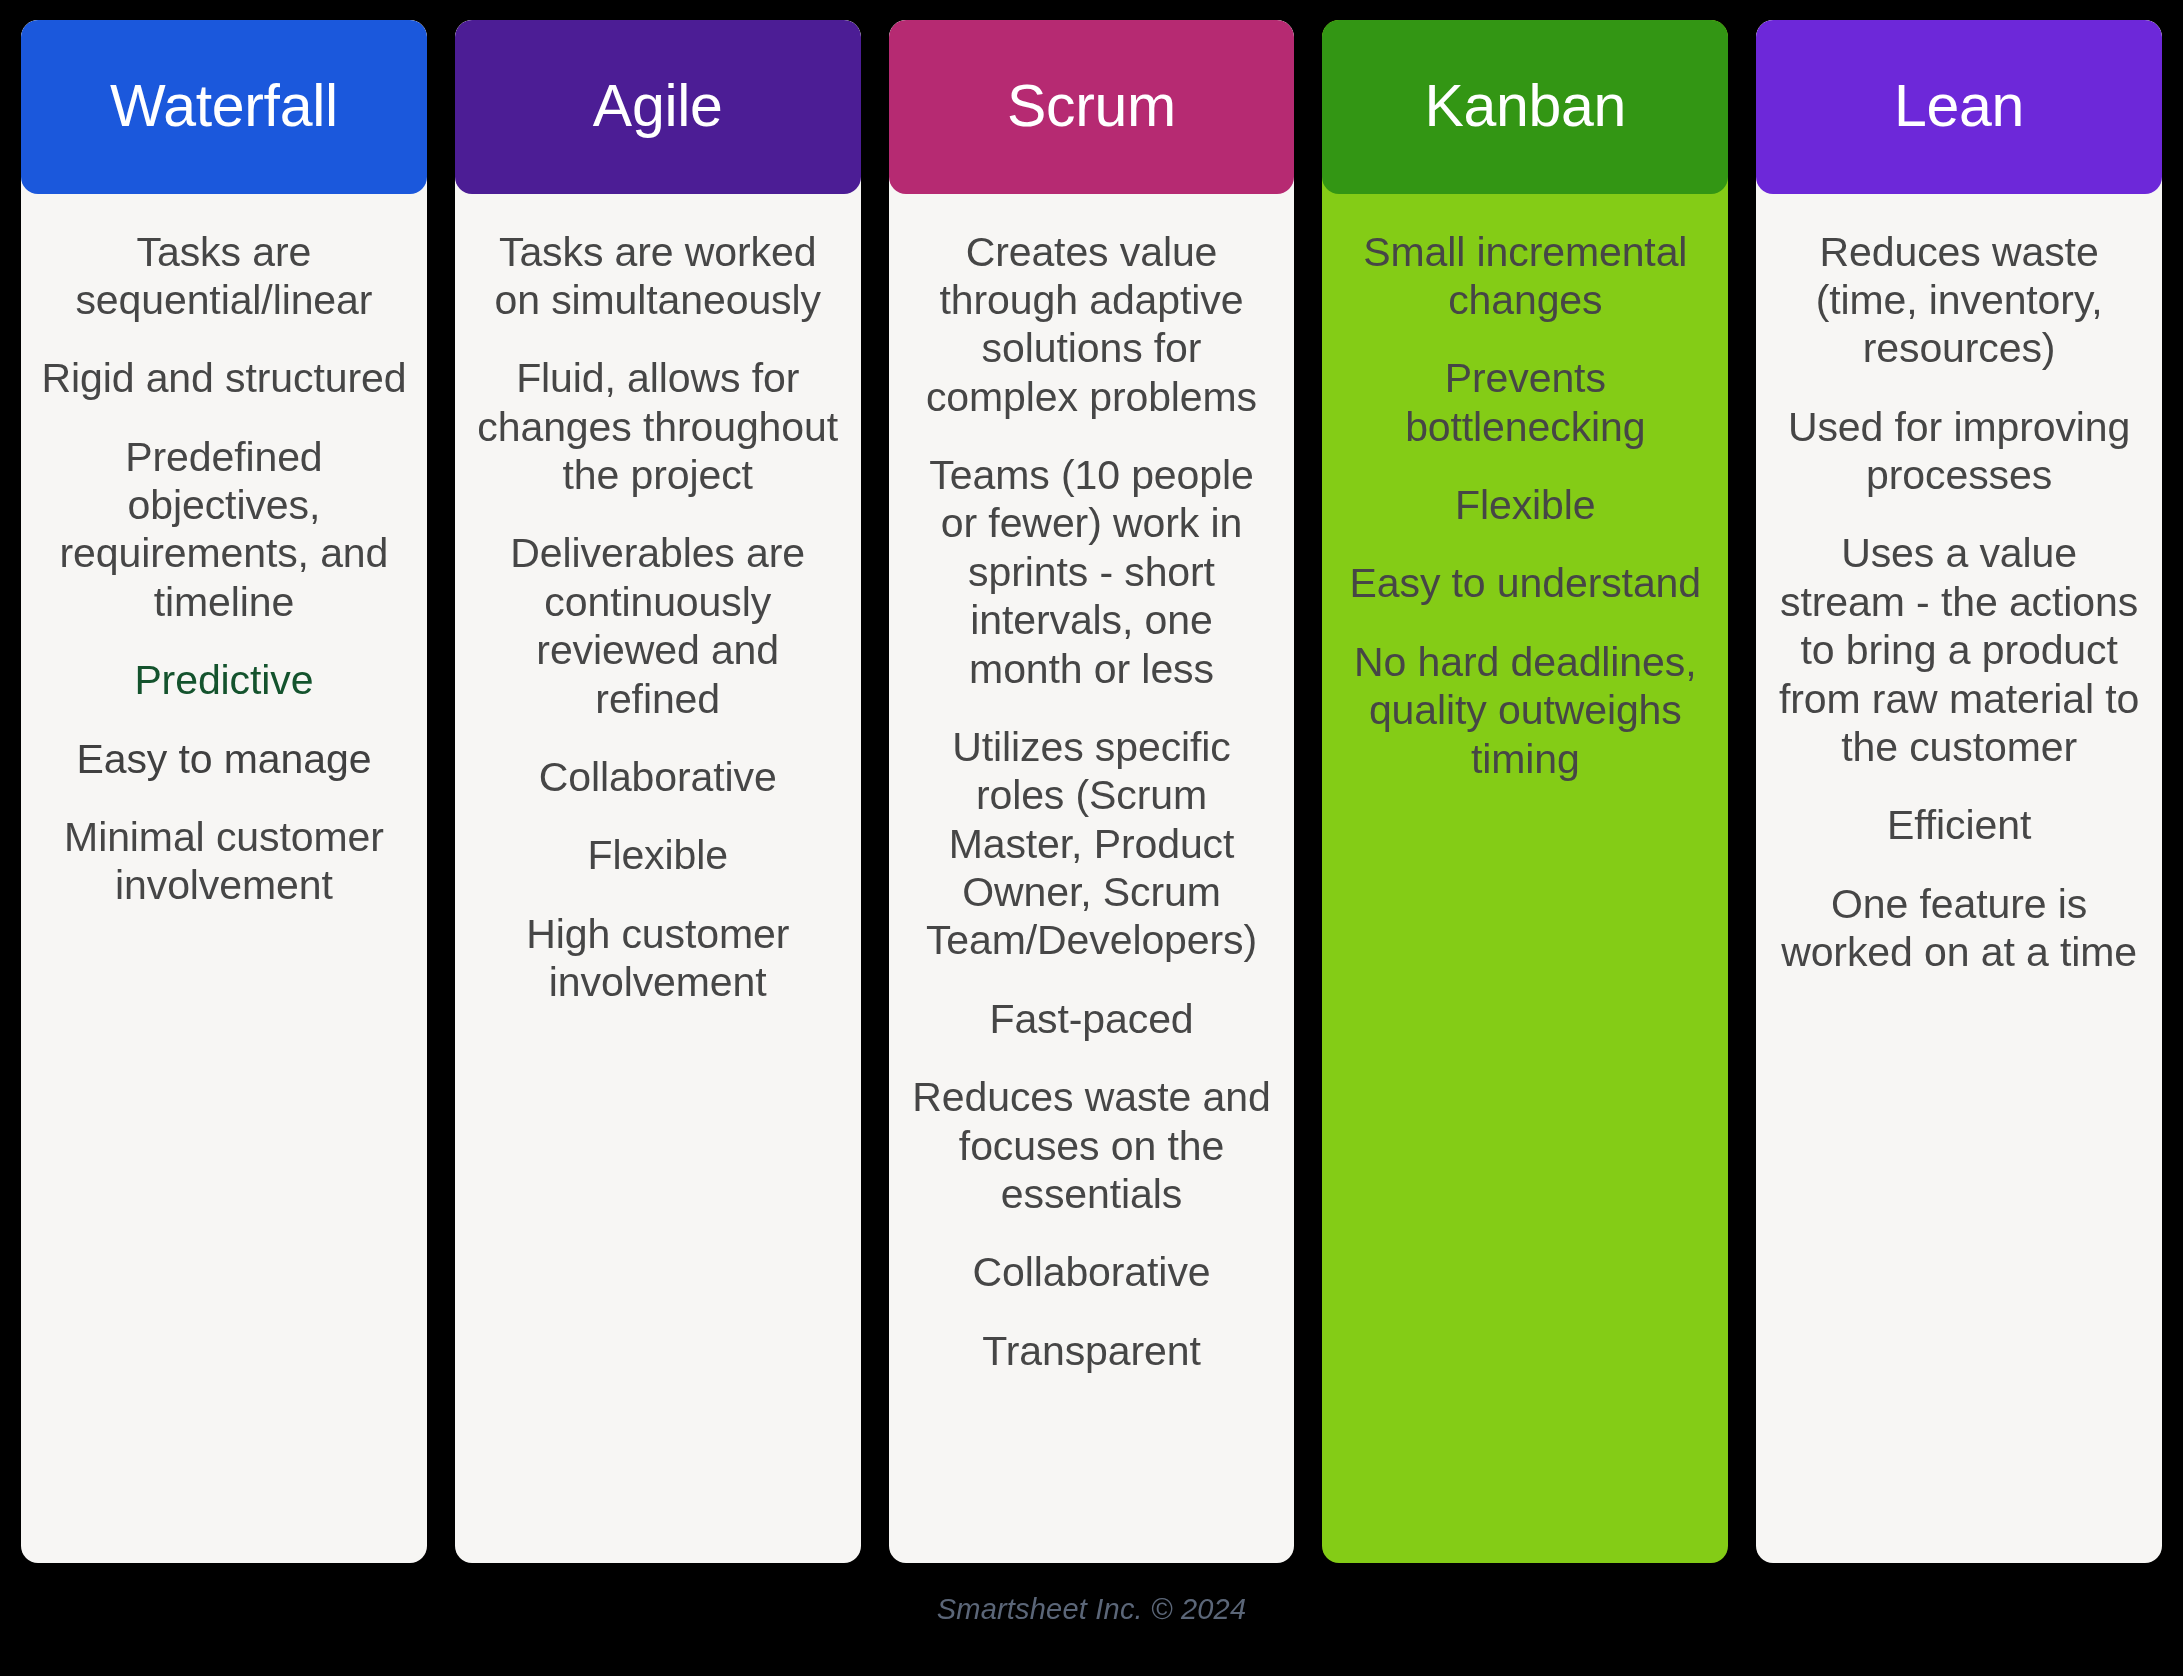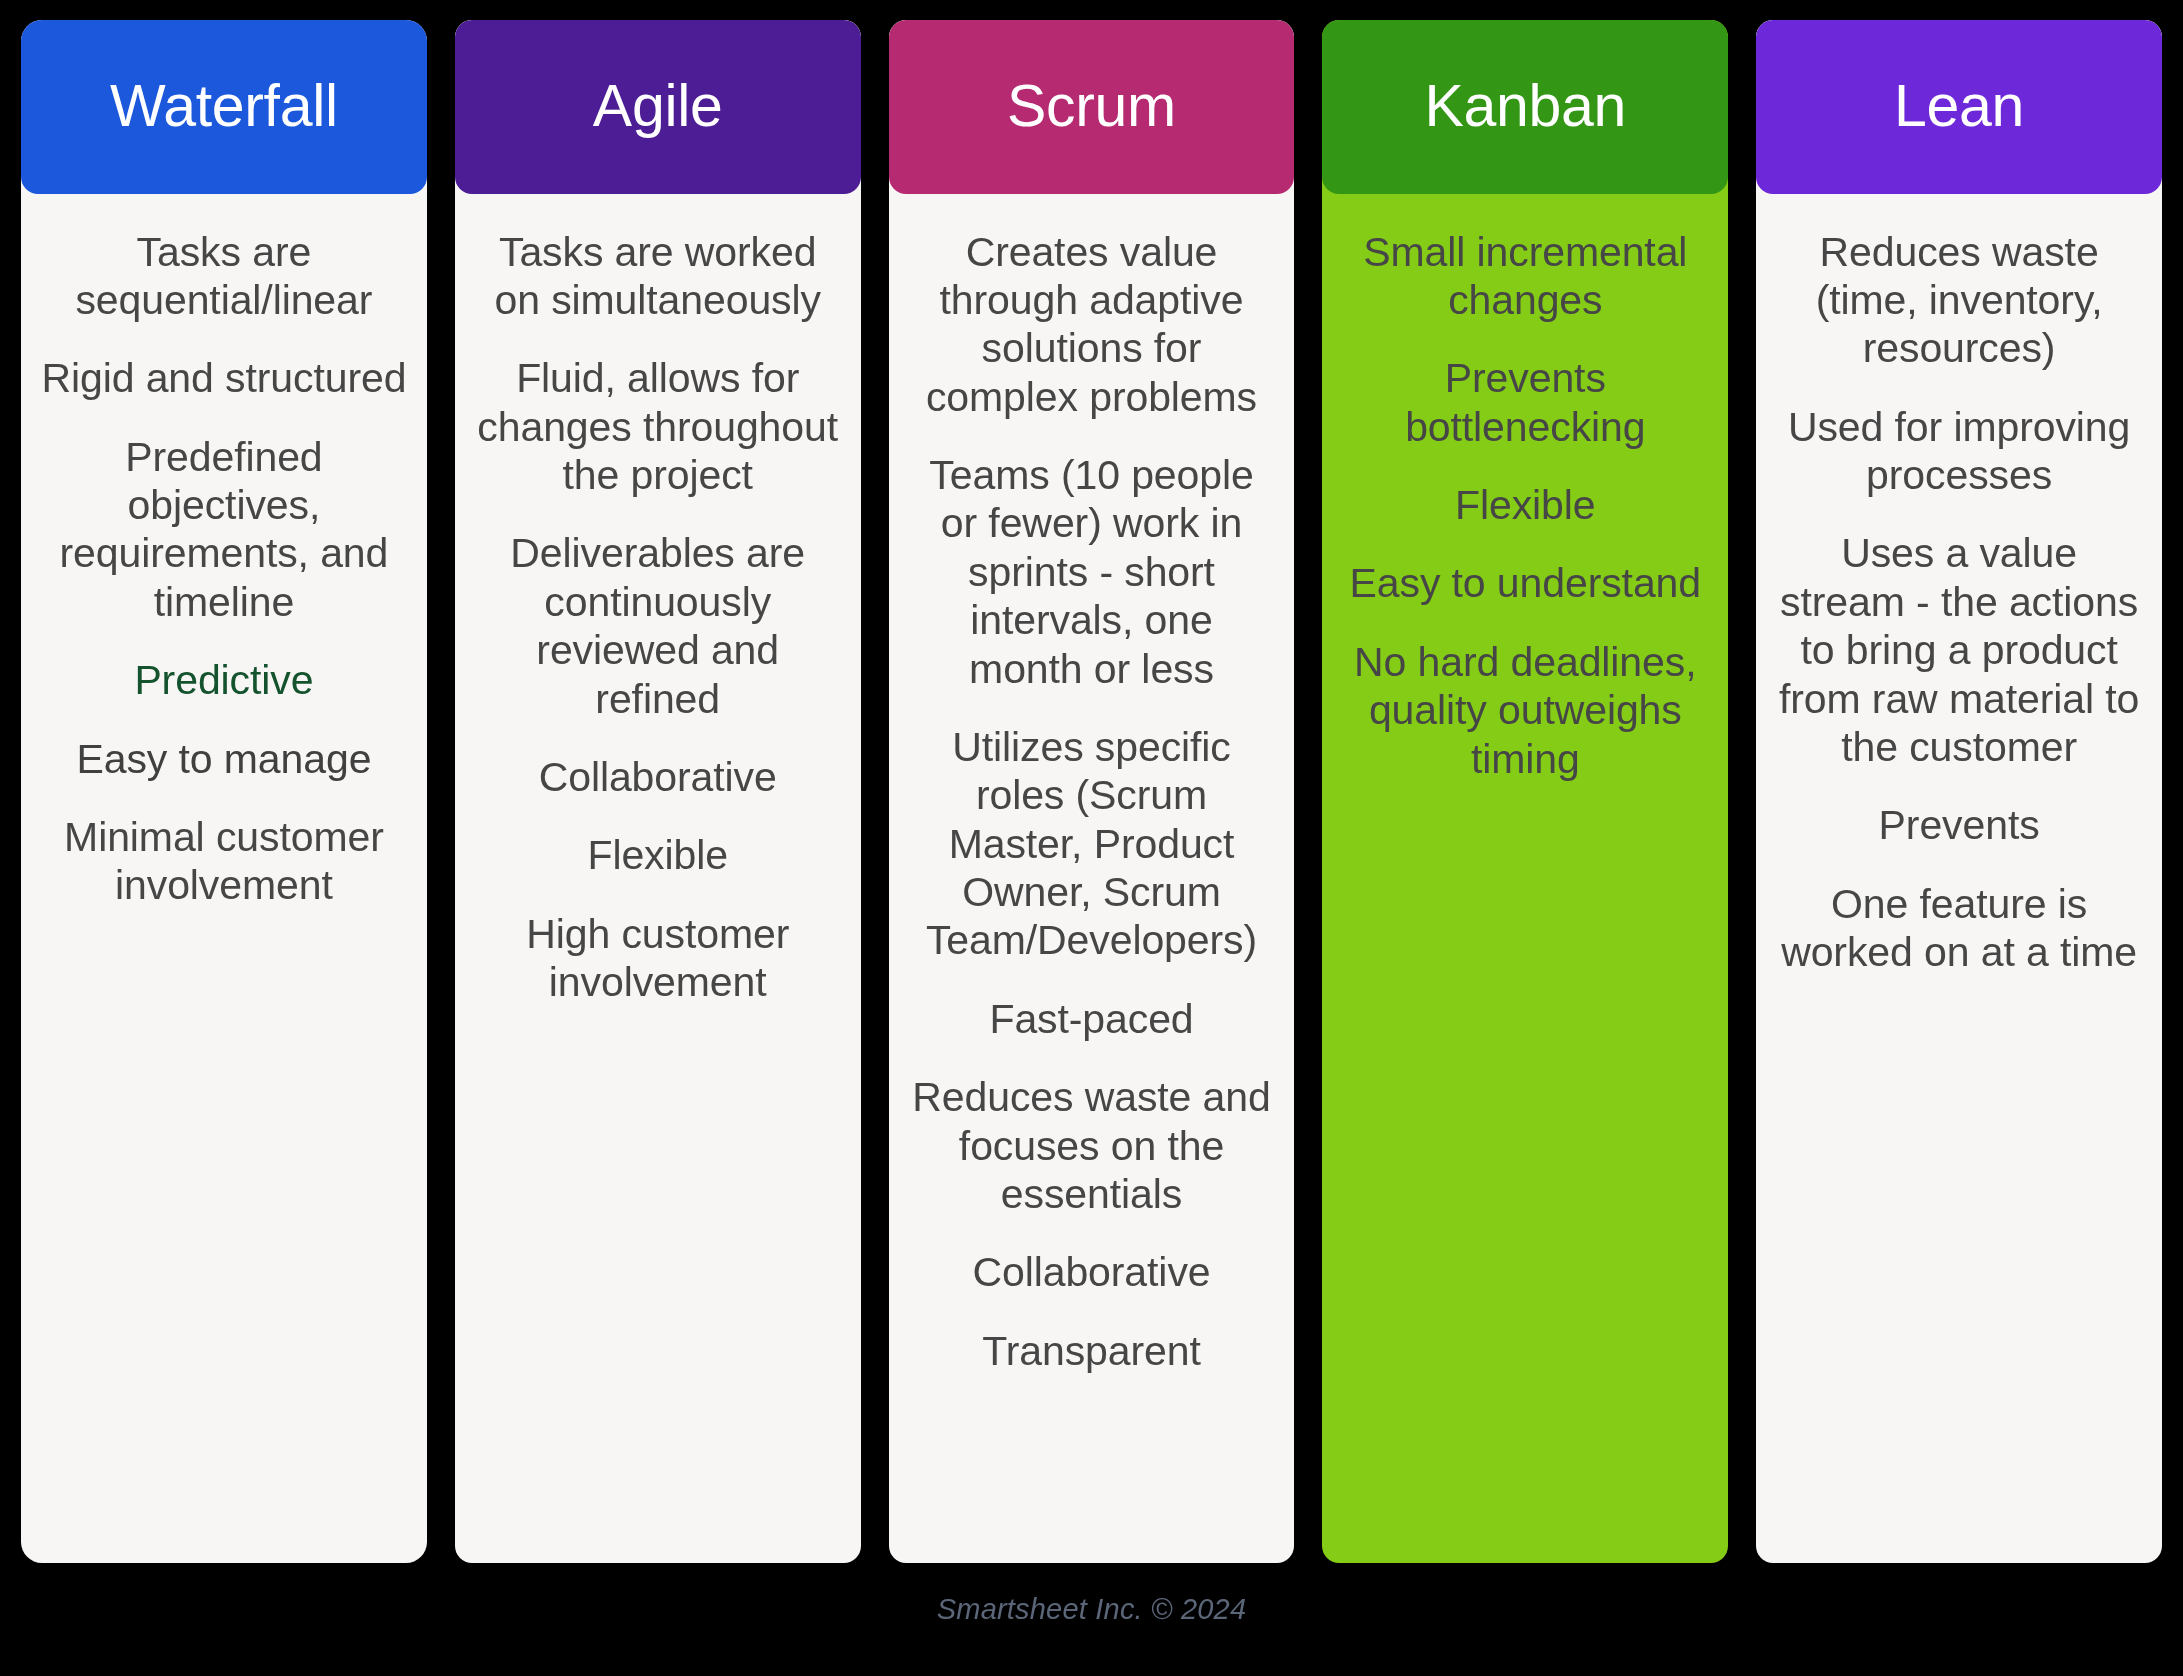--- a/index.html
+++ b/index.html
@@ -100,21 +100,21 @@
     letter-spacing: 0.2px;
   }
 </style>
 </head>
 <body>
 
 <div id="board" style="background: rgb(0, 0, 0);">
 
   <div class="columns">
 
-    <div class="column" style="background: rgb(247, 246, 244); border-radius: 21px;">
+    <div class="column" style="background: rgb(247, 246, 244);">
       <div class="col-header" style="background: rgb(27, 88, 220);">
         <span class="col-header-label">Waterfall</span>
       </div>
       <div class="col-body">
         <div class="bullet" style="color: rgb(70, 70, 70);">Tasks are sequential/linear</div>
         <div class="bullet" style="color: rgb(70, 70, 70);">Rigid and structured</div>
         <div class="bullet" style="color: rgb(70, 70, 70);">Predefined objectives, requirements, and timeline</div>
         <div class="bullet" style="color: #14532d;">Predictive</div>
         <div class="bullet" style="color: #404040;">Easy to manage</div>
         <div class="bullet" style="color: rgb(70, 70, 70);">Minimal customer involvement</div>
@@ -164,21 +164,21 @@
     </div>
 
     <div class="column" style="background: rgb(247, 246, 244);">
       <div class="col-header" style="background: #6d28d9;">
         <span class="col-header-label">Lean</span>
       </div>
       <div class="col-body">
         <div class="bullet" style="color: rgb(70, 70, 70);">Reduces waste (time, inventory, resources)</div>
         <div class="bullet" style="color: rgb(70, 70, 70);">Used for improving processes</div>
         <div class="bullet" style="color: rgb(70, 70, 70);">Uses a value stream - the actions to bring a product from raw material to the customer</div>
-        <div class="bullet" style="color: rgb(70, 70, 70);">Prevents</div>
+        <div class="bullet" style="color: rgb(70, 70, 70);">Efficient</div>
         <div class="bullet" style="color: rgb(70, 70, 70);">One feature is worked on at a time</div>
       </div>
     </div>
 
   </div>
 
   <div class="footer">
     <span class="footer-text" style="color: rgb(91, 102, 120);">Smartsheet Inc. © 2024</span>
   </div>
 

